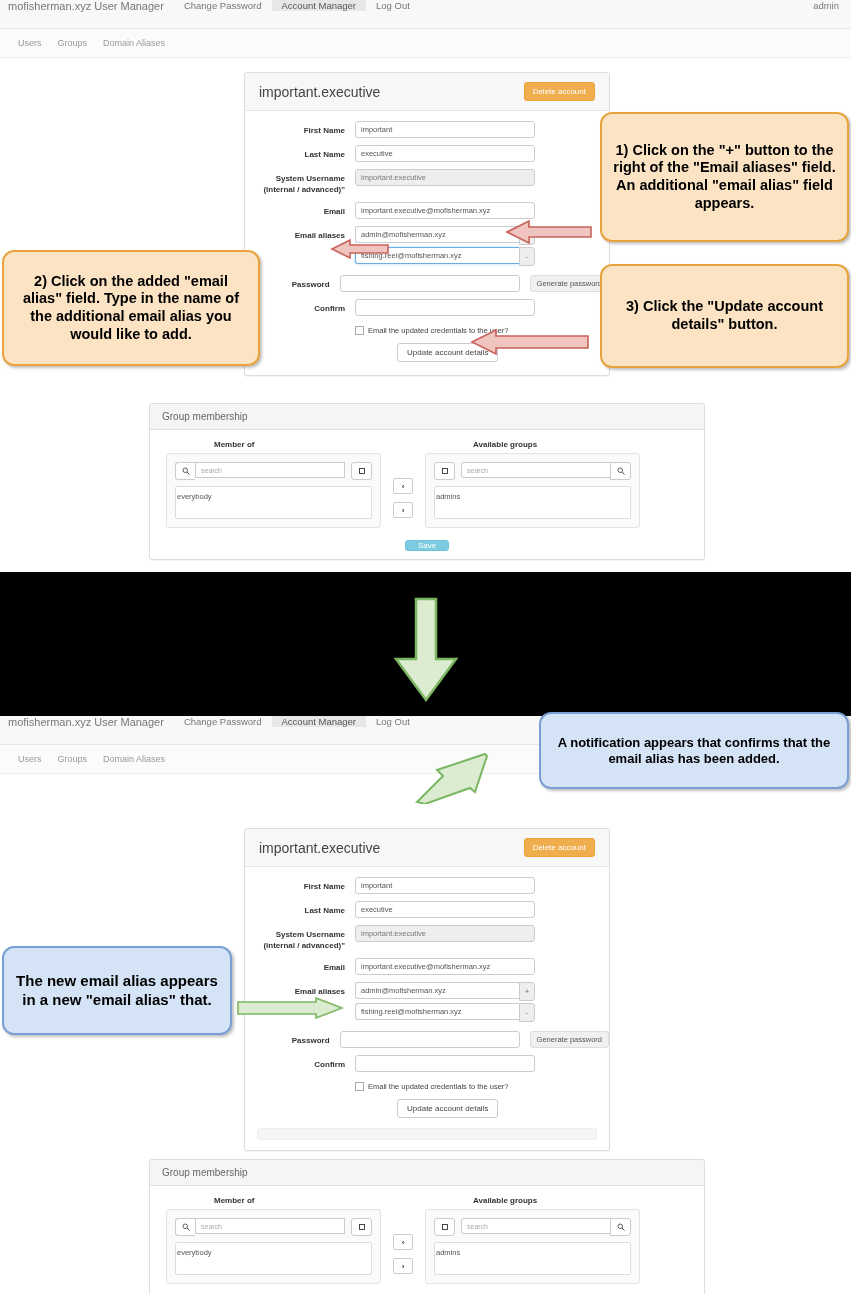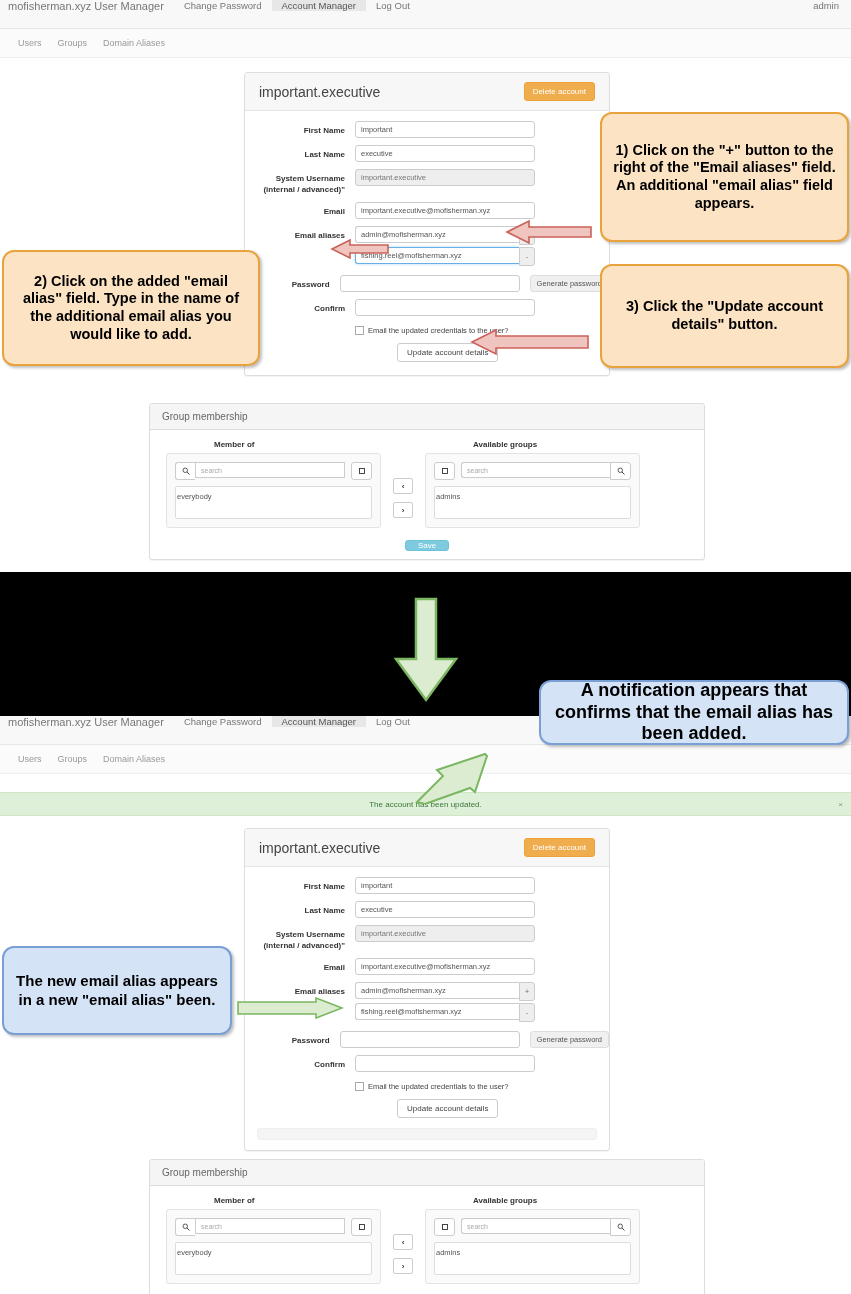--- a/index.html
+++ b/index.html
@@ -346,24 +346,20 @@
   </div>
 
   <div class="subnav">
     <div class="navlink">Users</div>
     <div class="navlink">Groups</div>
     <div class="navlink">Domain Aliases</div>
   </div>
 
   <div style="height:18px;background:#fff;"></div>
 
-  <div class="alert">
-    <span>The account has been updated.</span>
-    <span class="close">×</span>
-  </div>
 
   <div class="panel" style="left:244px;top:112px;width:364px;">
     <div class="acct-head">
       <div class="acct-title">important.executive</div>
       <button class="btn-delete">Delete account</button>
     </div>
     <div class="form">
 
       <div class="frow">
         <div class="flabel">First Name</div>
@@ -508,14 +504,14 @@
   <svg width="130" height="52" viewBox="0 0 130 52">
       <polygon points="2,50 28,24 22,18 70,2 72,4 60,40 55,36 10,52" fill="#dcecd0" stroke="#7bb662" stroke-width="2"></polygon>
     </svg>
 </div>
 <div class="arrow-shape" style="left:236px;top:997px;">
   <svg width="108" height="22" viewBox="0 0 108 22">
       <polygon points="106,11 80,1 80,5 2,5 2,17 80,17 80,21" fill="#dcecd0" stroke="#7bb662" stroke-width="1.6"></polygon>
     </svg>
 </div>
 
-<div class="callout blue" style="left:539px;top:680px;width:310px;height:65px;font-size:18px;">A notification appears that confirms that the email alias has been added.</div>
-<div class="callout blue" style="left:2px;top:946px;width:230px;height:89px;font-size:15px;">The new email alias appears in a new "email alias" been.</div>
+<div class="callout blue" style="left:539px;top:712px;width:310px;height:77px;font-size:13px;">A notification appears that confirms that the email alias has been added.</div>
+<div class="callout blue" style="left:2px;top:946px;width:230px;height:89px;font-size:15px;">The new email alias appears in a new "email alias" that.</div>
 
 </body></html>

